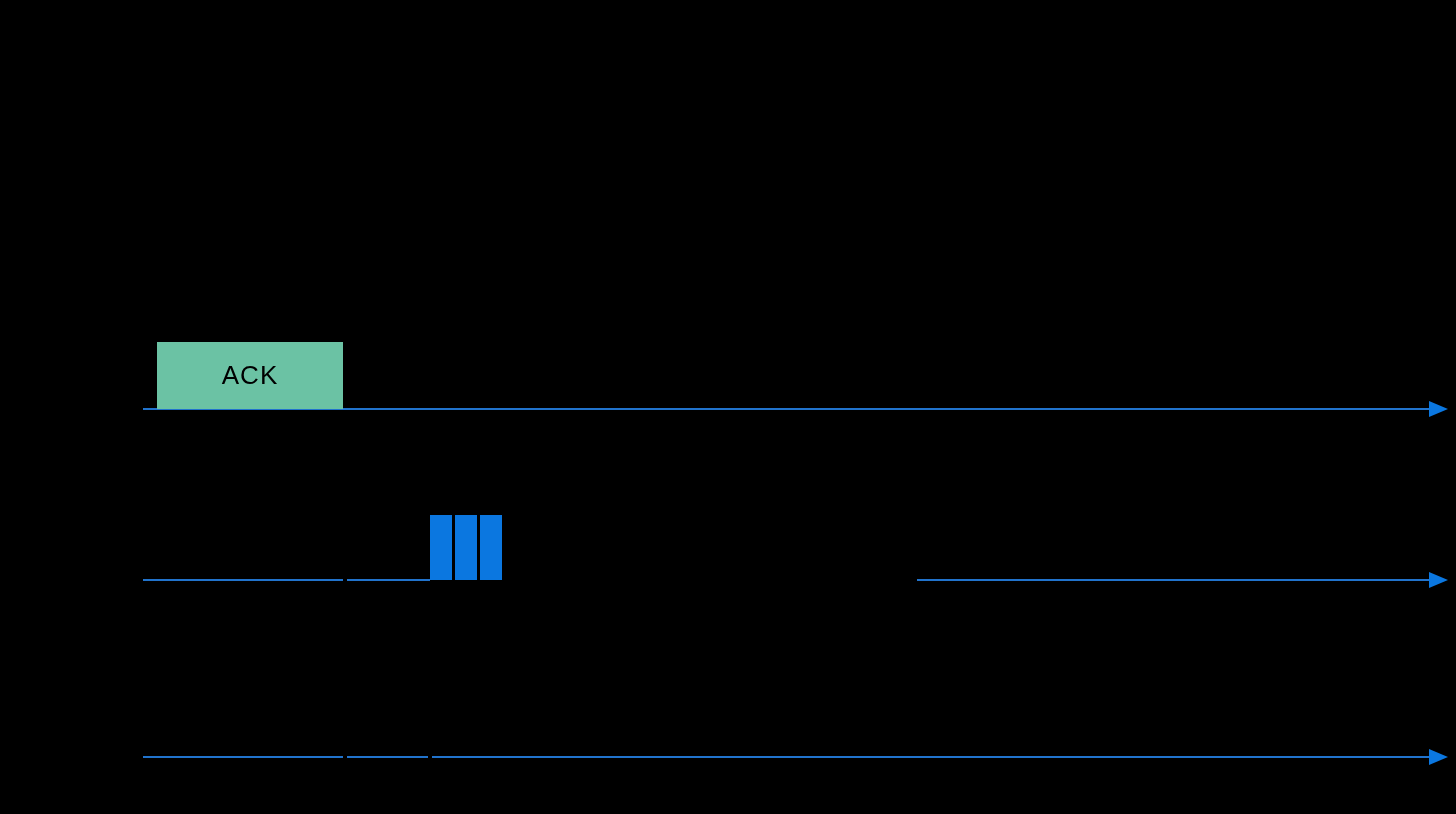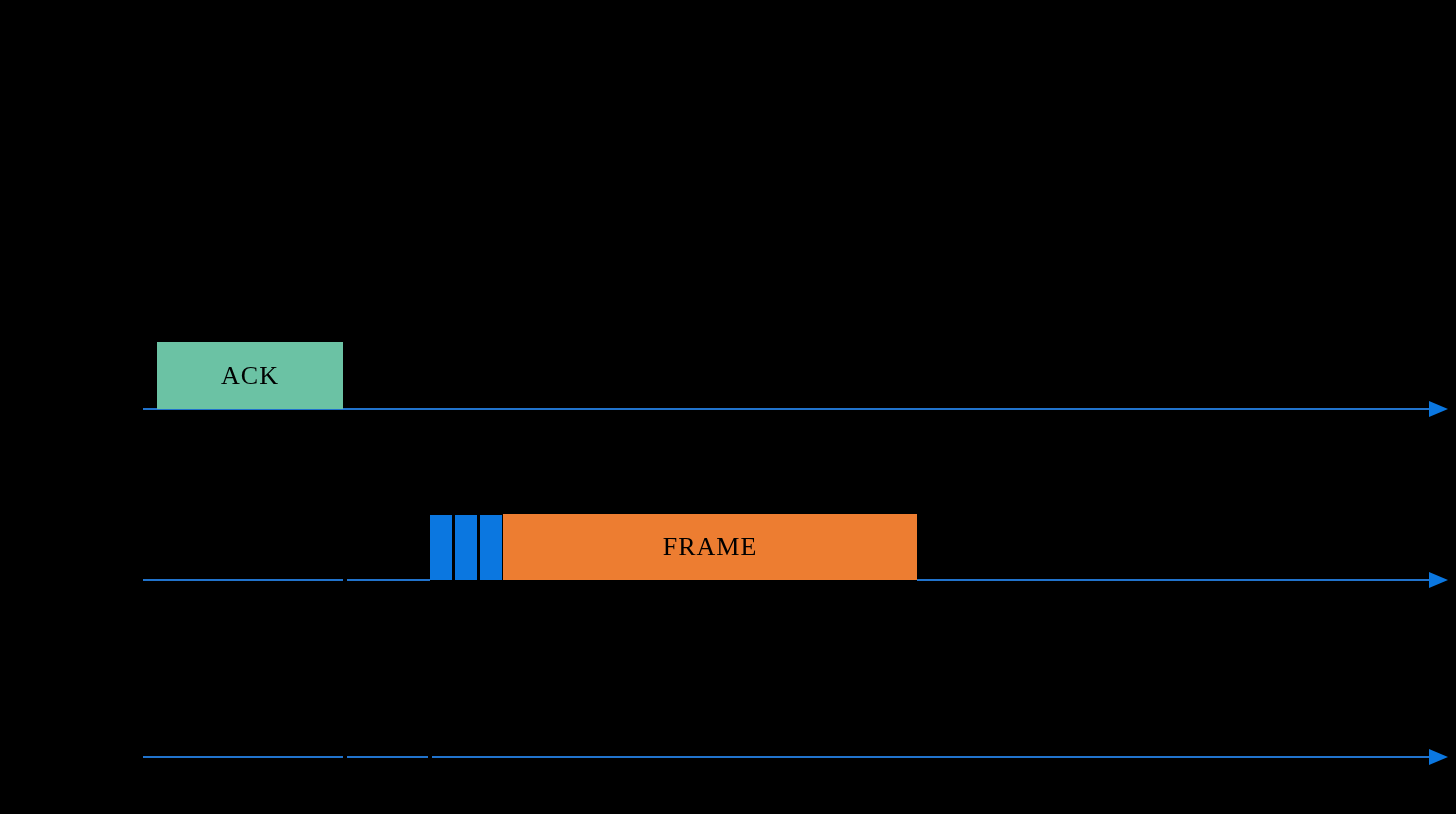--- a/index.html
+++ b/index.html
@@ -6,21 +6,21 @@
     margin: 0;
     padding: 0;
     background: #000000;
   }
   .stage {
     position: relative;
     width: 1456px;
     height: 814px;
     background: #000000;
     overflow: hidden;
-    font-family: Liberation Serif, serif;
+    font-family: Liberation Sans, sans-serif;
   }
   .tl-seg {
     position: absolute;
     height: 2px;
     background: #2173cc;
   }
   .arrowhead {
     position: absolute;
     width: 0;
     height: 0;
@@ -73,22 +73,19 @@
     <span>ACK</span>
   </div>
 
   <div class="tl-seg" style="left:143px; top:579px; width:200px;"></div>
   <div class="tl-seg" style="left:347px; top:579px; width:83px;"></div>
   <div class="tl-seg" style="left:917px; top:579px; width:513px;"></div>
   <div class="arrowhead" style="left:1429px; top:572px;"></div>
   <div class="slot slot-1"></div>
   <div class="slot slot-2"></div>
   <div class="slot slot-3"></div>
-  <div class="box frame-box">
-    <span>FRAME</span>
-  </div>
 
   <div class="tl-seg" style="left:143px; top:756px; width:200px;"></div>
   <div class="tl-seg" style="left:347px; top:756px; width:81px;"></div>
   <div class="tl-seg" style="left:432px; top:756px; width:998px;"></div>
   <div class="arrowhead" style="left:1429px; top:749px;"></div>
 
 </div>
 
 </body></html>

